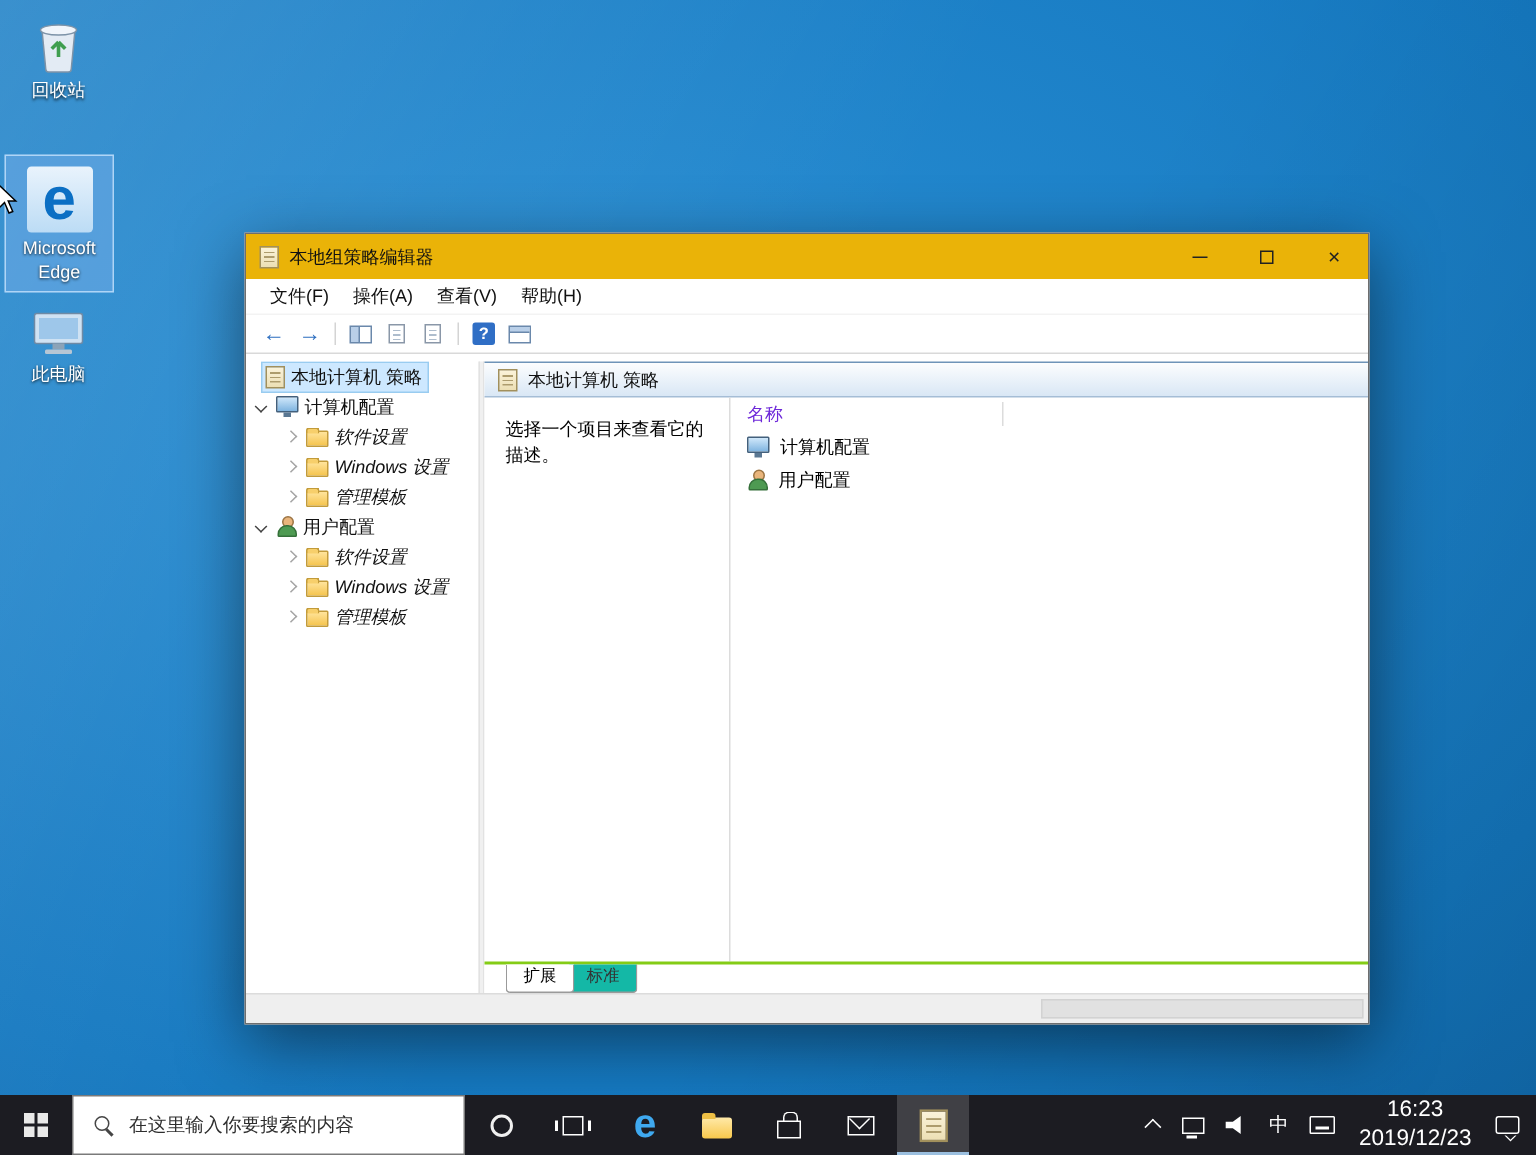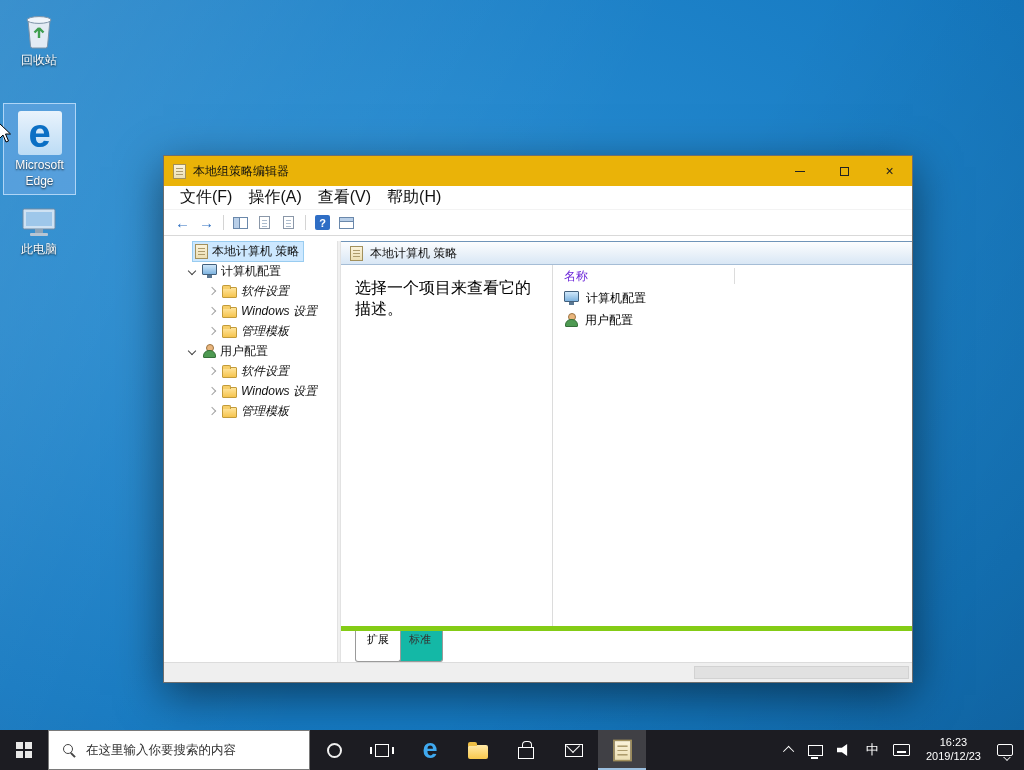--- a/index.html
+++ b/index.html
@@ -25,37 +25,37 @@
   
   .win { position:absolute; left:163px; top:155px; width:750px; height:528px; background:#fff;
          border:1px solid #6e6e6e; box-shadow:0 12px 42px rgba(0,0,0,0.5); display:flex; flex-direction:column; }
   .titlebar { height:30px; background:#eab308; display:flex; align-items:center; padding-left:9px; flex:none; }
   .titlebar .title { font-size:12px; color:#111; margin-left:7px; }
   .controls { margin-left:auto; display:flex; height:100%; }
   .ctl { width:45px; display:flex; align-items:center; justify-content:center; font-size:14px; color:#222; }
   .minline { width:10px; height:1px; background:#222; display:block; }
   .maxbox { width:9px; height:9px; border:1px solid #222; display:block; }
 
-  .menubar { height:23px; display:flex; align-items:center; padding-left:8px; font-size:16px; color:#111; flex:none; }
+  .menubar { height:23px; display:flex; align-items:center; padding-left:8px; font-size:12px; color:#111; flex:none; }
   .menu-item { padding:3px 8px; }
 
   .toolbar { height:27px; display:flex; align-items:center; padding-left:7px; border-top:1px solid #f3f3f3; border-bottom:1px solid #d9d9d9; flex:none; gap:1px; }
   .tbtn { width:23px; height:21px; display:flex; align-items:center; justify-content:center; }
   .nav-arrow { color:#2e6fc0; font-size:15px; font-weight:bold; line-height:1; }
   .tsep { width:1px; height:15px; background:#d4d4d4; margin:0 4px; }
   .ti-panes { width:15px; height:12px; border:1px solid #6a88ab; background:#fff; position:relative; }
   .ti-panes::before { content:""; position:absolute; left:0; top:0; bottom:0; width:5px; background:#b9cfe8; border-right:1px solid #6a88ab; }
   .ti-doc { width:11px; height:13px; border:1px solid #8a97a8; background:#fff; position:relative; }
   .ti-doc::before { content:""; position:absolute; left:2px; right:2px; top:3px; height:7px;
     background:repeating-linear-gradient(to bottom,#aebdcd 0,#aebdcd 1px,transparent 1px,transparent 3px); }
   .ti-help { width:15px; height:15px; background:#2f6ec5; color:#fff; border-radius:2px; font-size:11px; font-weight:bold; display:flex; align-items:center; justify-content:center; }
   .ti-table { width:15px; height:12px; border:1px solid #6a88ab; background:#fff; position:relative; }
   .ti-table::before { content:""; position:absolute; left:0; right:0; top:0; height:3px; background:#b9cfe8; border-bottom:1px solid #6a88ab; }
 
-  .main { flex:1; min-height:0; display:flex; background:#fff; padding-top:5px;padding-left:18px; }
+  .main { flex:1; min-height:0; display:flex; background:#fff; padding-top:5px; }
   .tree { width:155px; background:#fff; overflow:hidden; }
   .splitter { width:4px; background:#f0f0f0; border-left:1px solid #e2e2e2; border-right:1px solid #e2e2e2; }
   .rightpane { flex:1; min-width:0; display:flex; flex-direction:column; background:#fff; }
 
   .tree-row { display:flex; align-items:center; height:20px; font-size:12px; color:#111; white-space:nowrap; gap:4px; }
   .pl-root { padding-left:10px; } .pl-1 { padding-left:5px; } .pl-2 { padding-left:25px;font-style:italic; }
   .selwrap { display:flex; align-items:center; gap:4px; background:#cde8ff; border:1px solid #99ccf0; padding:1px 4px 1px 2px; }
   .chev { width:11px; height:11px; position:relative; flex:none; }
   .chev::before { content:""; position:absolute; top:2px; left:2px; width:5px; height:5px; border-right:1.4px solid #444; border-bottom:1.4px solid #444; }
   .chev.exp::before { transform:rotate(45deg); }
@@ -69,27 +69,27 @@
   .ic-folder::before { content:""; position:absolute; top:-3px; left:-1px; width:7px; height:3px; background:#f7cf6b; border:1px solid #c29b3a; border-bottom:none; border-radius:2px 2px 0 0; }
   .ic-computer { width:15px; height:11px; border:1px solid #43607c; background:linear-gradient(#cfe7fa,#7fb4e0); border-radius:1px; position:relative; margin-bottom:4px; }
   .ic-computer::after { content:""; position:absolute; left:4px; bottom:-4px; width:5px; height:3px; background:#5a7792; }
   .ic-user { width:14px; height:14px; position:relative; }
   .ic-user::before { content:""; position:absolute; top:0; left:4px; width:6px; height:6px; border-radius:50%; background:#e9b57c; border:1px solid #9c7443; }
   .ic-user::after { content:""; position:absolute; bottom:0; left:1px; width:11px; height:6px; border-radius:6px 6px 1px 1px; background:#4e9a52; border:1px solid #35703a; }
 
   .rp-header { height:24px; flex:none; display:flex; align-items:center; gap:7px; padding-left:9px; font-size:12px; color:#111;
     background:linear-gradient(#fcfdfe,#d9e7f5); border-top:1px solid #6f94b8; border-bottom:1px solid #a5bdd6; }
   .rp-body { flex:1; min-height:0; display:flex; }
-  .rp-desc { width:212px; flex:none; border-right:1px solid #dcdcdc; padding:13px 8px 0 14px; font-size:16px; color:#000; }
+  .rp-desc { width:164px; flex:none; border-right:1px solid #dcdcdc; padding:13px 8px 0 14px; font-size:12px; color:#000; }
   .rp-list { flex:1; min-width:0; }
   .col-header { height:22px; display:flex; align-items:center; padding-left:11px; font-size:12px; color:#6d28d9; position:relative; }
   .col-header::after { content:""; position:absolute; left:181px; top:3px; bottom:3px; width:1px; background:#dcdcdc; }
   .list-row { height:22px; display:flex; align-items:center; gap:7px; padding-left:11px; font-size:12px; color:#000; }
 
-  .rp-tabs { height:36px; flex:none; background:#fff; border-top:5px solid #84cc16; display:flex; padding-left:14px; }
+  .rp-tabs { height:21px; flex:none; background:#fff; border-top:2px solid #84cc16; display:flex; padding-left:14px; }
   .tab { font-size:11px; line-height:16px; padding:0 11px 1px; background:#fff; border:1px solid #9a9a9a; border-top:none; border-radius:0 0 3px 3px; position:relative; }
   .tab.active { z-index:2; }
   .tab.inactive { background:#14b8a6; margin-left:-4px; z-index:1; color:#333; }
 
   .win-bottom { height:20px; flex:none; background:#efefef; border-top:1px solid #dcdcdc; position:relative; }
   .hthumb { position:absolute; right:3px; top:3px; width:215px; height:13px; background:#e1e1e1; border:1px solid #d2d2d2; }
 
   
   .taskbar { position:absolute; left:0; bottom:0; width:1024px; height:40px; background:#1c1c22; display:flex; align-items:stretch; z-index:50; }
   .tb-start { width:48px; display:flex; align-items:center; justify-content:center; }
@@ -116,21 +116,21 @@
   .mail-icon::before { content:""; position:absolute; top:-4px; left:1.5px; width:9px; height:9px; border-right:1.6px solid #fff; border-bottom:1.6px solid #fff; transform:rotate(45deg); }
   .gpedit-big { transform:scale(1.45); transform-origin:center; }
   .tb-tray { margin-left:auto; display:flex; align-items:center; padding-right:4px; }
   .tray-item { height:40px; display:flex; align-items:center; justify-content:center; padding:0 7px; color:#fff; font-size:13px; }
   .chevup-icon { width:8px; height:8px; border-left:1.6px solid #fff; border-top:1.6px solid #fff; transform:rotate(45deg) translateY(2px); }
   .network-icon { width:15px; height:11px; border:1.6px solid #fff; position:relative; }
   .network-icon::after { content:""; position:absolute; left:2px; bottom:-4px; width:7px; height:1.6px; background:#fff; }
   .volume-icon { width:15px; height:13px; background:#fff; clip-path:polygon(0 33%,33% 33%,68% 4%,68% 96%,33% 67%,0 67%); position:relative; }
   .kb-icon { width:17px; height:12px; border:1.6px solid #fff; border-radius:1px; position:relative; }
   .kb-icon::before { content:""; position:absolute; left:3px; bottom:2px; width:9px; height:1.6px; background:#fff; }
-  .clock { flex-direction:column; line-height:1.25; font-size:11px; padding:0 9px; text-align:center; }
+  .clock { flex-direction:column; line-height:1.25; font-size:15px; padding:0 9px; text-align:center; }
   .notif-icon { width:16px; height:12px; border:1.6px solid #fff; border-radius:2px; position:relative; }
   .notif-icon::after { content:""; position:absolute; right:2px; bottom:-5px; width:5px; height:5px; border-left:1.6px solid #fff; border-bottom:1.6px solid #fff; clip-path:polygon(0 0,100% 100%,0 100%); transform:rotate(-45deg); }
 </style>
 </head>
 <body>
 
 <div class="desktop">
 
   <div class="dicon" id="icon-recycle">
     <svg width="36" height="40" viewBox="0 0 36 40">

